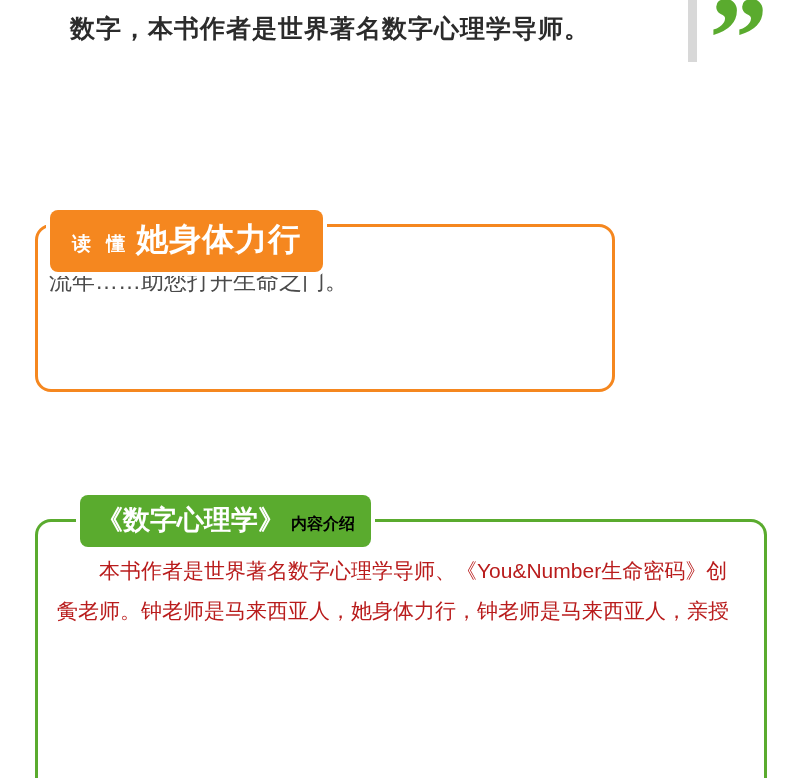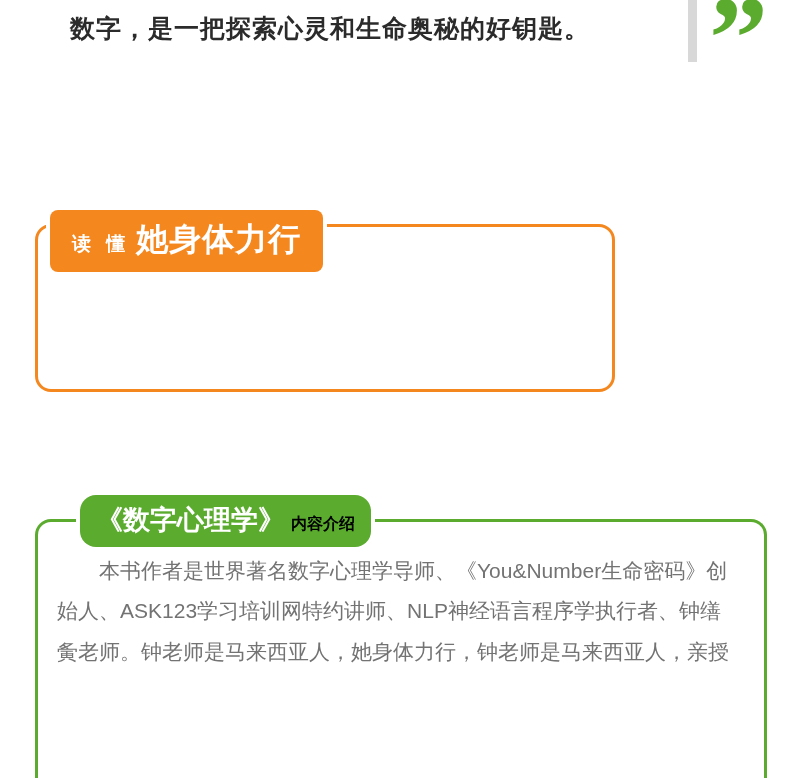--- a/index.html
+++ b/index.html
@@ -132,21 +132,21 @@
     border-top-left-radius: 16px;
     border-top-right-radius: 16px;
     border-bottom: none;
     box-sizing: border-box;
   }
   .green-tag {
     position: absolute;
     left: 45px;
     top: 0px;
     background: #5aab2e;
-    border-radius: 16px;
+    border-radius: 8px;
     padding: 7px 16px 9px 16px;
     display: flex;
     align-items: baseline;
     z-index: 3;
     box-shadow: 0 0 0 4px #ffffff;
   }
   .green-tag-big {
     color: #ffffff;
     font-size: 27px;
     font-weight: bold;
@@ -161,51 +161,51 @@
   .section-two-body {
     position: absolute;
     left: 22px;
     top: 62px;
     width: 700px;
     z-index: 2;
   }
   .section-two-body p {
     margin: 0 0 13px 0;
     font-size: 21px;
-    color: #737373;
+    color: #b91c1c;
     line-height: 1.3;
     white-space: nowrap;
   }
   .indent { text-indent: 2em; }
 </style>
 </head>
 <body>
 
 <div class="quote-banner">
-  <div class="quote-text">数字，是一把探索心灵和生命奥秘的好钥匙。</div>
+  <div class="quote-text">数字，本书作者是世界著名数字心理学导师。</div>
   <div class="quote-mark-wrap">
     <div class="quote-bar"></div>
     <div class="quote-glyph">”</div>
   </div>
 </div>
 
 <div class="section-one">
   <div class="orange-frame"></div>
   <div class="orange-tag">
     <span class="tag-small">读 懂</span>
     <span class="tag-big">她身体力行</span>
   </div>
   <div class="section-one-body">
+    <p>流年……助您打开生命之门。</p>
   </div>
 </div>
 
 <div class="section-two">
   <div class="green-frame"></div>
   <div class="green-tag">
     <span class="green-tag-big">《数字心理学》</span>
     <span class="green-tag-small">内容介绍</span>
   </div>
   <div class="section-two-body">
     <p class="indent">本书作者是世界著名数字心理学导师、《You&amp;Number生命密码》创</p>
-    <p>始人、ASK123学习培训网特约讲师、NLP神经语言程序学执行者、钟缮</p>
     <p>夤老师。钟老师是马来西亚人，她身体力行，钟老师是马来西亚人，亲授</p>
   </div>
 </div>
 
 </body></html>

